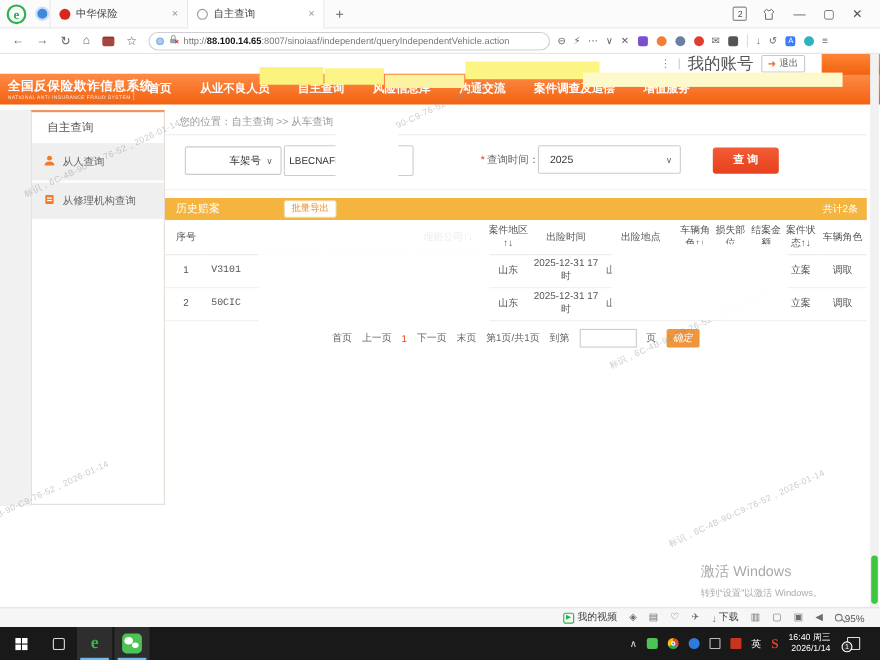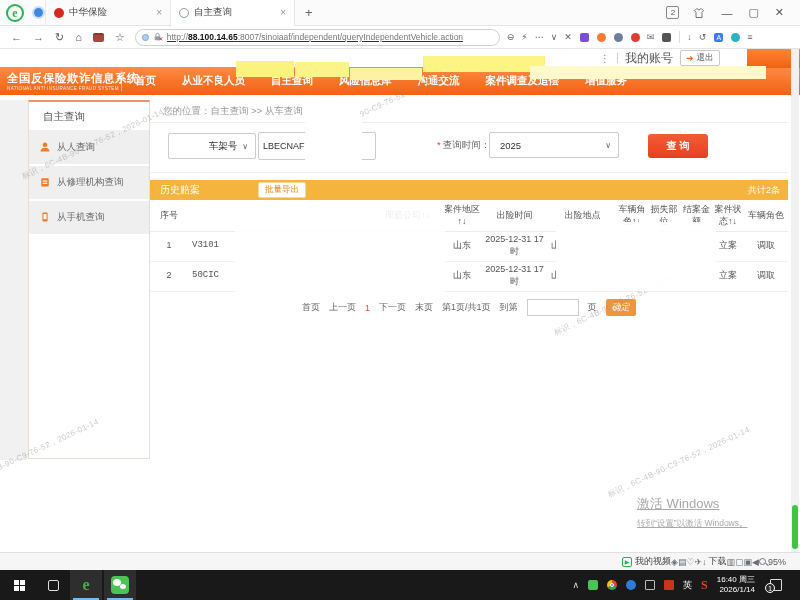--- a/index.html
+++ b/index.html
@@ -29,39 +29,39 @@
   .winctl { color:#555; font-size:11px; margin-right:16px; }
   #theme-icon { margin-right:16px; display:flex; }
 
   
   #toolbar { position:absolute; left:0; top:26px; width:800px; height:23px; background:#fff;
              border-bottom:1px solid #e4e4e4; display:flex; align-items:center; z-index:20; }
   .tb-ic { color:#5f6368; font-size:11px; margin-left:11px; }
   #briefcase-icon { width:11px; height:9px; background:#a8453c; border-radius:2px; margin-left:11px;
                     border-top:2px solid #8c352d; }
   #urlbar { margin-left:10px; width:365px; height:17px; border:1px solid #ccd0d4; border-radius:9px;
-            background:#fff; display:flex; align-items:center; padding:0 6px; gap:4px;text-decoration:underline; }
+            background:#fff; display:flex; align-items:center; padding:0 6px; gap:4px; }
   #url-dot { width:7px; height:7px; border-radius:50%; background:#aecdf2; border:1px solid #7aa7d9; }
   #url-text { font-size:8.5px; color:#777; white-space:nowrap; overflow:hidden; }
   #url-text b { color:#111; }
   .omni-ic { color:#5f6368; font-size:9px; margin-left:7px; }
   .ext-row { display:flex; align-items:center; }
   .ext-dot { width:9px; height:9px; border-radius:50%; margin-left:8px; }
   .ext-sq  { width:9px; height:9px; border-radius:2px; margin-left:8px; }
   #toolbar-sep { width:1px; height:12px; background:#ddd; margin-left:8px; }
 
   
   #scroll-track { position:absolute; left:791px; top:49px; width:8px; height:503px; background:#f1f1f1; z-index:18; }
   #scroll-thumb { position:absolute; left:1px; top:456px; width:6px; height:44px; background:#3ec63e; border-radius:3px; }
 
   
   #account-row { position:absolute; left:600px; top:50px; height:16px; display:flex; align-items:center; gap:7px; z-index:6; }
   #more-dots { color:#888; font-size:10px; }
   #account-sep { width:1px; height:10px; background:#ccc; }
-  #my-account { font-size:12px; color:#555; }
+  #my-account { font-size:15px; color:#555; }
   #logout-btn { display:flex; align-items:center; gap:3px; border:1px solid #c8c8c8; border-radius:2px;
                 background:#fff; padding:1px 5px; font-size:8.5px; color:#555; }
   #logout-arrow { color:#f06a1e; font-size:9px; font-weight:bold; }
   #orange-corner { position:absolute; left:747px; top:46px; width:53px; height:22px;
                    background:linear-gradient(#ff8a3c,#f2620f); z-index:5; }
 
   
   #site-header { position:absolute; left:0; top:67px; width:800px; height:28px;
                  background:linear-gradient(#ff8a45,#f26211); z-index:4; display:flex; align-items:center; }
   #logo-block { width:122px; padding-left:7px; border-right:1px solid rgba(255,255,255,.45); }
@@ -147,28 +147,28 @@
   #wm4 { left:606px; top:490px; }
   #wm5 { left:552px; top:328px; }
 
   
   .redact { position:absolute; z-index:6; background:rgba(255,255,255,.88); }
   #rA { left:235px; top:202px; width:210px; height:96px; }
   #rB { left:305px; top:114px; width:57px; height:54px; background:#fff; }
   #rC { left:556px; top:222px; width:160px; height:69px; background:rgba(255,255,255,.93); }
 
   
-  #activate { position:absolute; left:637px; top:495px; color:#a9a9a9; z-index:3;text-decoration:underline; }
+  #activate { position:absolute; left:637px; top:511px; color:#a9a9a9; z-index:3; }
   #activate-l1 { font-size:13px; }
   #activate-l2 { font-size:8.5px; margin-top:5px; }
 
   
   #status-bar { position:absolute; left:0; top:552px; width:800px; height:18px; background:#f6f6f6;
                 border-top:1px solid #e0e0e0; display:flex; align-items:center; justify-content:flex-end;
-                padding-right:14px; z-index:20; }
+                gap:11px; padding-right:14px; z-index:20; }
   .sb-ic { color:#6a6f75; font-size:9px; }
   #my-video-chip { display:flex; align-items:center; gap:3px; }
   #my-video-play { width:10px; height:10px; border:1px solid #2bb24c; border-radius:2px; color:#2bb24c;
                    font-size:6px; line-height:9px; text-align:center; }
   #my-video-label, #dl-label { font-size:9px; color:#444; }
   #dl-chip { display:flex; align-items:center; gap:2px; }
   #zoom-chip { display:flex; align-items:center; gap:2px; font-size:9px; color:#555; }
   #zoom-glass { width:7px; height:7px; border:1px solid #777; border-radius:50%; position:relative; }
   #zoom-glass span { position:absolute; left:5px; top:5px; width:4px; height:1px; background:#777;
                      transform:rotate(45deg); }
@@ -327,27 +327,20 @@
     <span>从人查询</span>
   </div>
   <div class="sb-item">
     <span><svg width="12" height="12" viewBox="0 0 16 16">
           <rect x="3" y="3" width="10" height="11" rx="1" fill="#f07b28"></rect>
           <rect x="5" y="6" width="6" height="1.5" fill="#fff"></rect>
           <rect x="5" y="9" width="6" height="1.5" fill="#fff"></rect>
         </svg></span>
     <span>从修理机构查询</span>
   </div>
-  <div class="sb-item">
-    <span><svg width="12" height="12" viewBox="0 0 16 16">
-          <rect x="4.5" y="2" width="7" height="12" rx="1.5" fill="#f07b28"></rect>
-          <rect x="6" y="4" width="4" height="7" fill="#fff"></rect>
-        </svg></span>
-    <span>从手机查询</span>
-  </div>
 </div>
 
 <div id="field-select">
   <span>车架号</span>
   <span class="chev">∨</span>
 </div>
 <div id="vin-input">LBECNAFD5SZ4971</div>
 <div id="time-label"><span class="req">*</span><span>查询时间：</span></div>
 <div id="time-select">
   <span class="val">2025</span>

